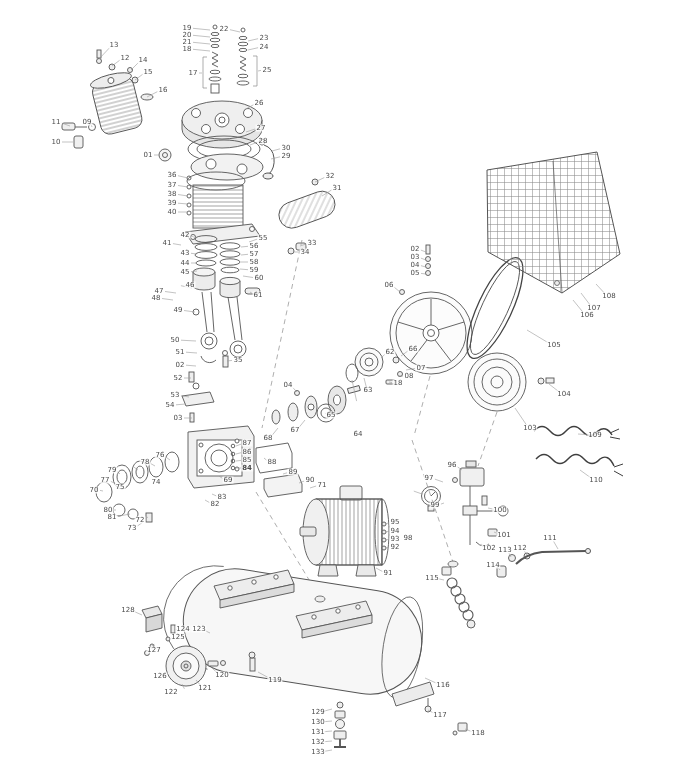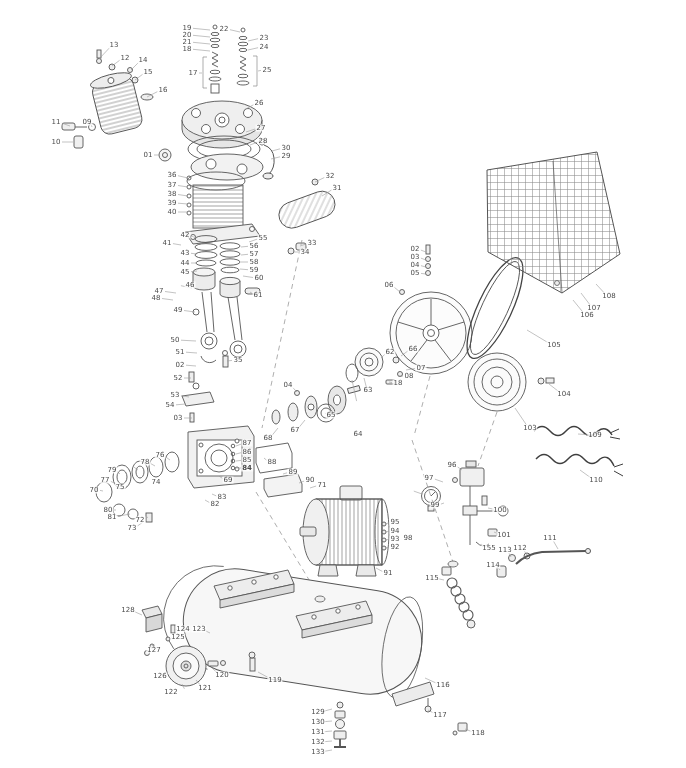--- a/index.html
+++ b/index.html
@@ -612,21 +612,21 @@
       <div class="callout" style="left: 395px; top: 531px; color: rgb(74, 74, 74);">94</div>
       <div class="callout" style="left: 395px; top: 539px; color: rgb(74, 74, 74);">93</div>
       <div class="callout" style="left: 395px; top: 547px; color: rgb(74, 74, 74);">92</div>
       <div class="callout" style="left: 388px; top: 573px; color: rgb(74, 74, 74);">91</div>
       <div class="callout" style="left: 408px; top: 490px; color: rgb(74, 74, 74); margin-top: 48px;">98</div>
       <div class="callout" style="left: 452px; top: 465px; color: rgb(74, 74, 74);">96</div>
       <div class="callout" style="left: 429px; top: 478px; color: rgb(74, 74, 74);">97</div>
       <div class="callout" style="left: 435px; top: 505px; color: rgb(74, 74, 74);">99</div>
       <div class="callout" style="left: 500px; top: 510px; color: rgb(74, 74, 74);">100</div>
       <div class="callout" style="left: 504px; top: 535px; color: rgb(74, 74, 74);">101</div>
-      <div class="callout" style="left: 489px; top: 548px; color: rgb(74, 74, 74);">155</div>
+      <div class="callout" style="left: 489px; top: 548px; color: rgb(74, 74, 74);">102</div>
       <div class="callout" style="left: 530px; top: 428px; color: rgb(74, 74, 74);">103</div>
       <div class="callout" style="left: 564px; top: 394px; color: rgb(74, 74, 74);">104</div>
       <div class="callout" style="left: 554px; top: 345px; color: rgb(74, 74, 74);">105</div>
       <div class="callout" style="left: 587px; top: 315px; color: rgb(74, 74, 74);">106</div>
       <div class="callout" style="left: 594px; top: 308px; color: rgb(74, 74, 74);">107</div>
       <div class="callout" style="left: 609px; top: 296px; color: rgb(74, 74, 74);">108</div>
       <div class="callout" style="left: 595px; top: 435px; color: rgb(74, 74, 74);">109</div>
       <div class="callout" style="left: 596px; top: 480px; color: rgb(74, 74, 74);">110</div>
       <div class="callout" style="left: 550px; top: 538px; color: rgb(74, 74, 74);">111</div>
       <div class="callout" style="left: 520px; top: 548px; color: rgb(74, 74, 74);">112</div>

